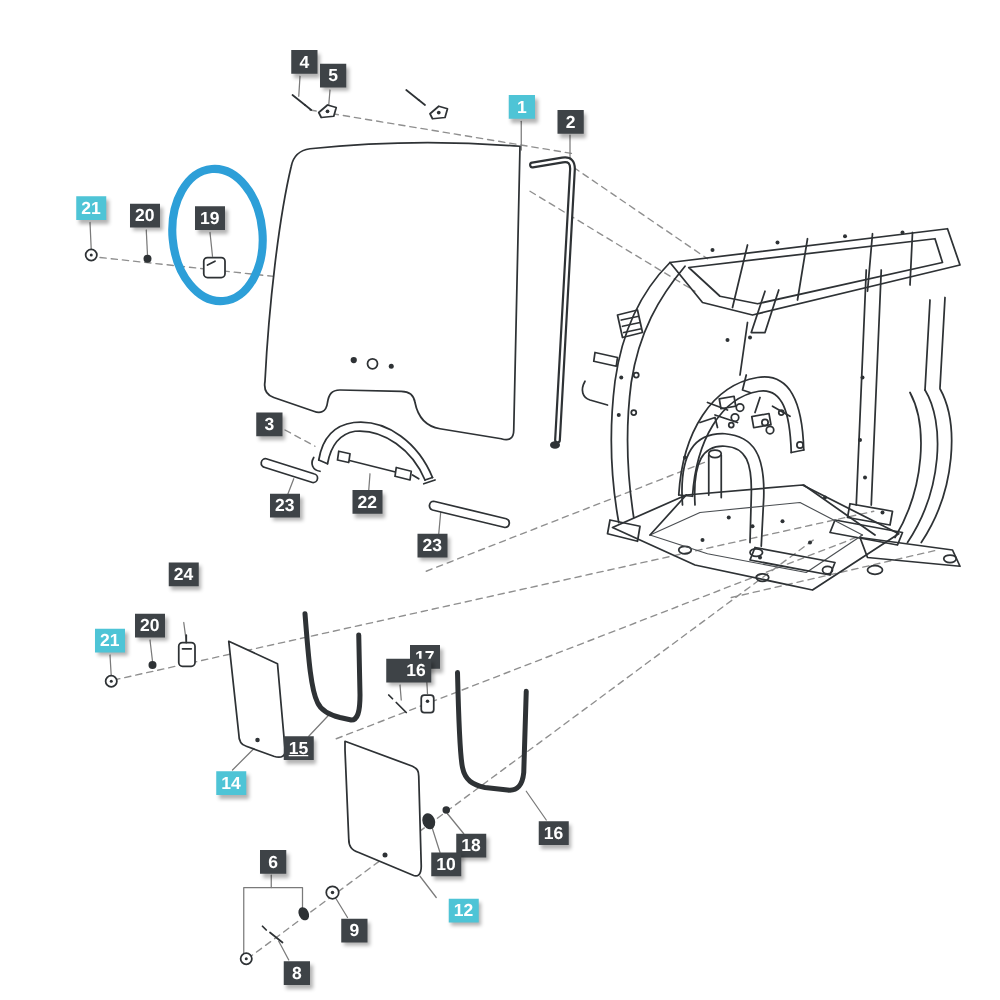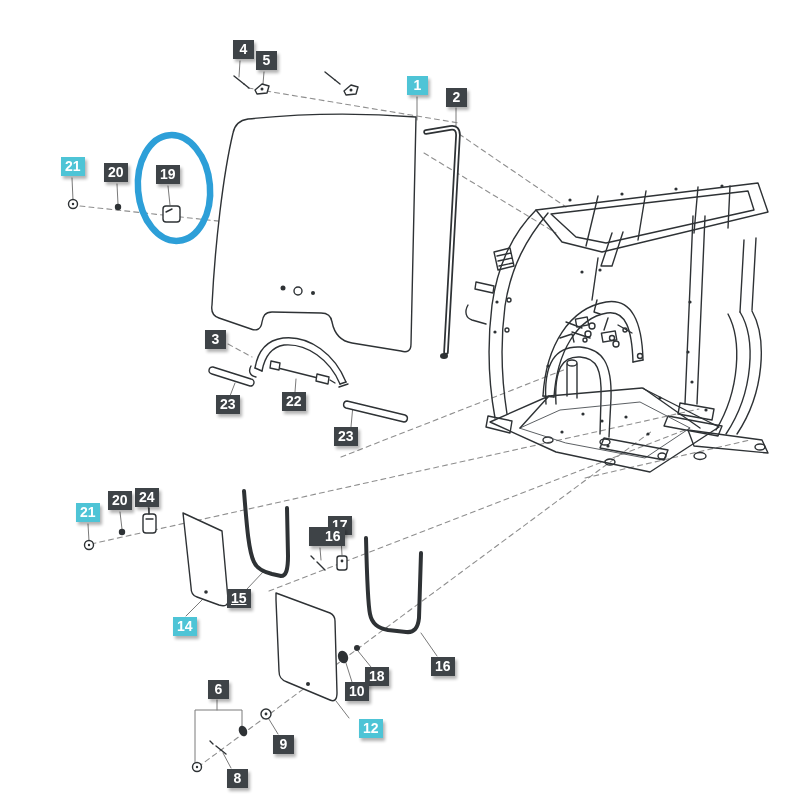--- a/index.html
+++ b/index.html
@@ -270,21 +270,21 @@
       <div class="lbl dark" style="left: 256px; top: 51px;">5</div>
       <div class="lbl highlight" style="left: 407px; top: 76px;">1</div>
       <div class="lbl dark" style="left: 446px; top: 88px;">2</div>
       <div class="lbl highlight" style="left: 61px; top: 157px;">21</div>
       <div class="lbl dark" style="left: 104px; top: 163px;">20</div>
       <div class="lbl dark" style="left: 156px; top: 165px;">19</div>
       <div class="lbl dark" style="left: 205px; top: 330px;">3</div>
       <div class="lbl dark" style="left: 216px; top: 395px;">23</div>
       <div class="lbl dark" style="left: 282px; top: 392px;">22</div>
       <div class="lbl dark" style="left: 334px; top: 427px;">23</div>
-      <div class="lbl dark" style="left: 135px; top: 488px;">24</div>
+      <div class="lbl dark" style="left: 135px; top: 450px;">24</div>
       <div class="lbl dark" style="left: 108px; top: 491px;">20</div>
       <div class="lbl highlight" style="left: 76px; top: 503px;">21</div>
       <div class="lbl dark" style="left: 328px; top: 516px;">17</div>
       <div class="lbl dark" style="left: 309px; top: 527px; padding-left: 16px;">16</div>
       <div class="lbl dark" style="left: 227px; top: 589px; text-decoration: underline;">15</div>
       <div class="lbl highlight" style="left: 173px; top: 617px;">14</div>
       <div class="lbl dark" style="left: 431px; top: 657px;">16</div>
       <div class="lbl dark" style="left: 365px; top: 667px;">18</div>
       <div class="lbl dark" style="left: 345px; top: 682px;">10</div>
       <div class="lbl highlight" style="left: 359px; top: 719px; text-align: center;">12</div>

